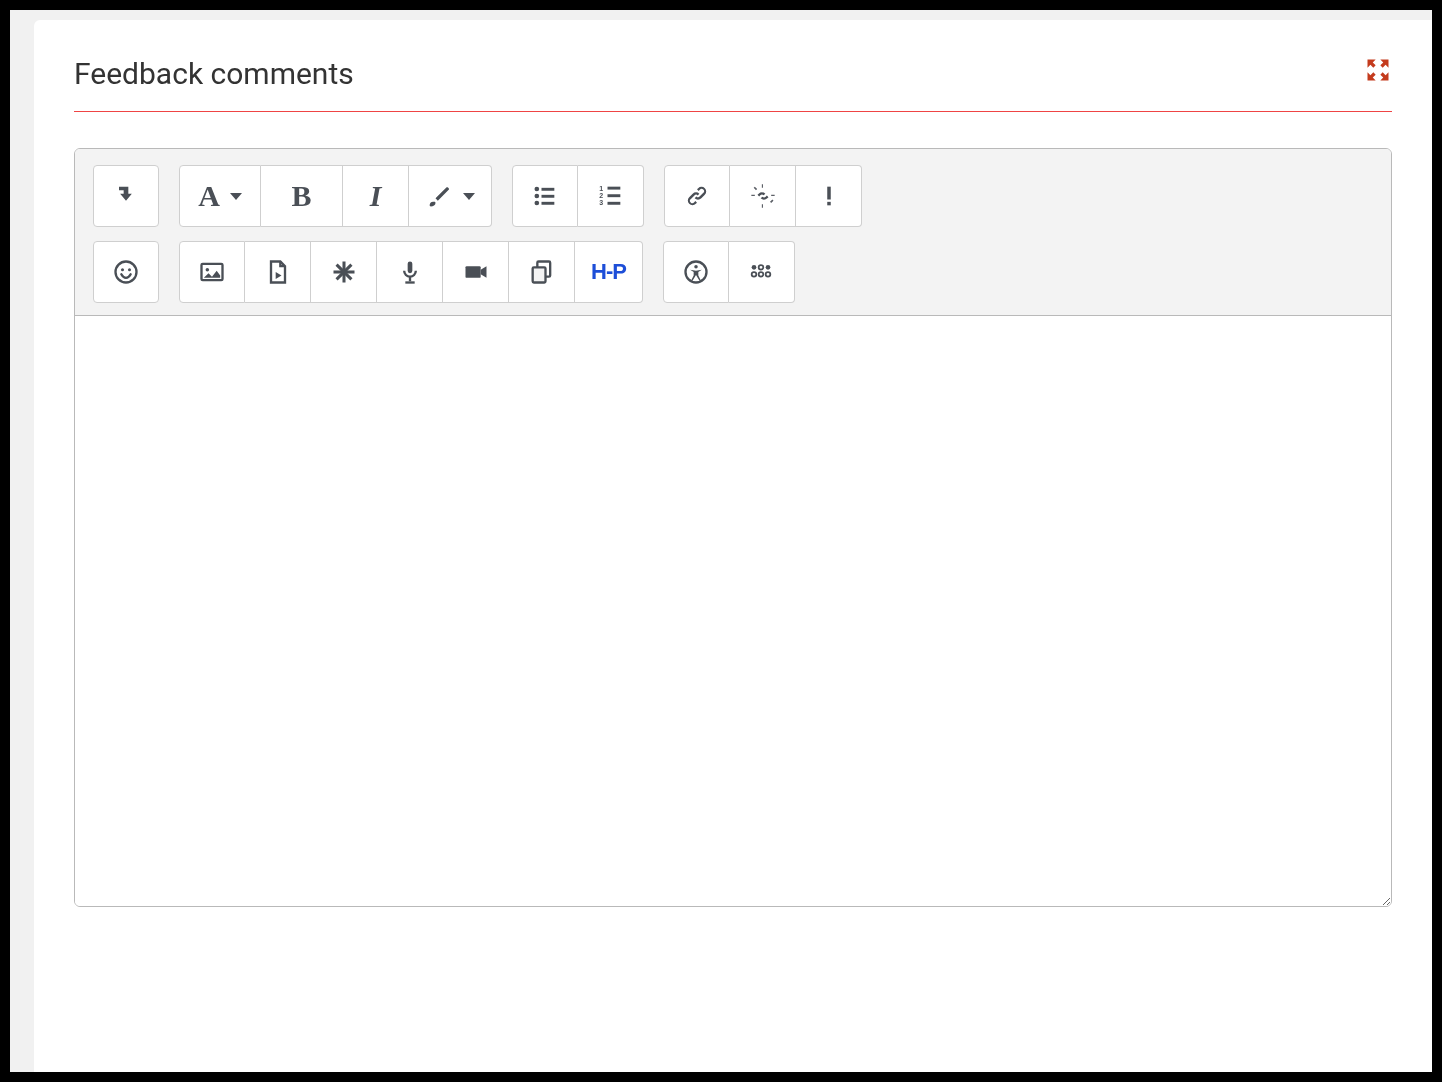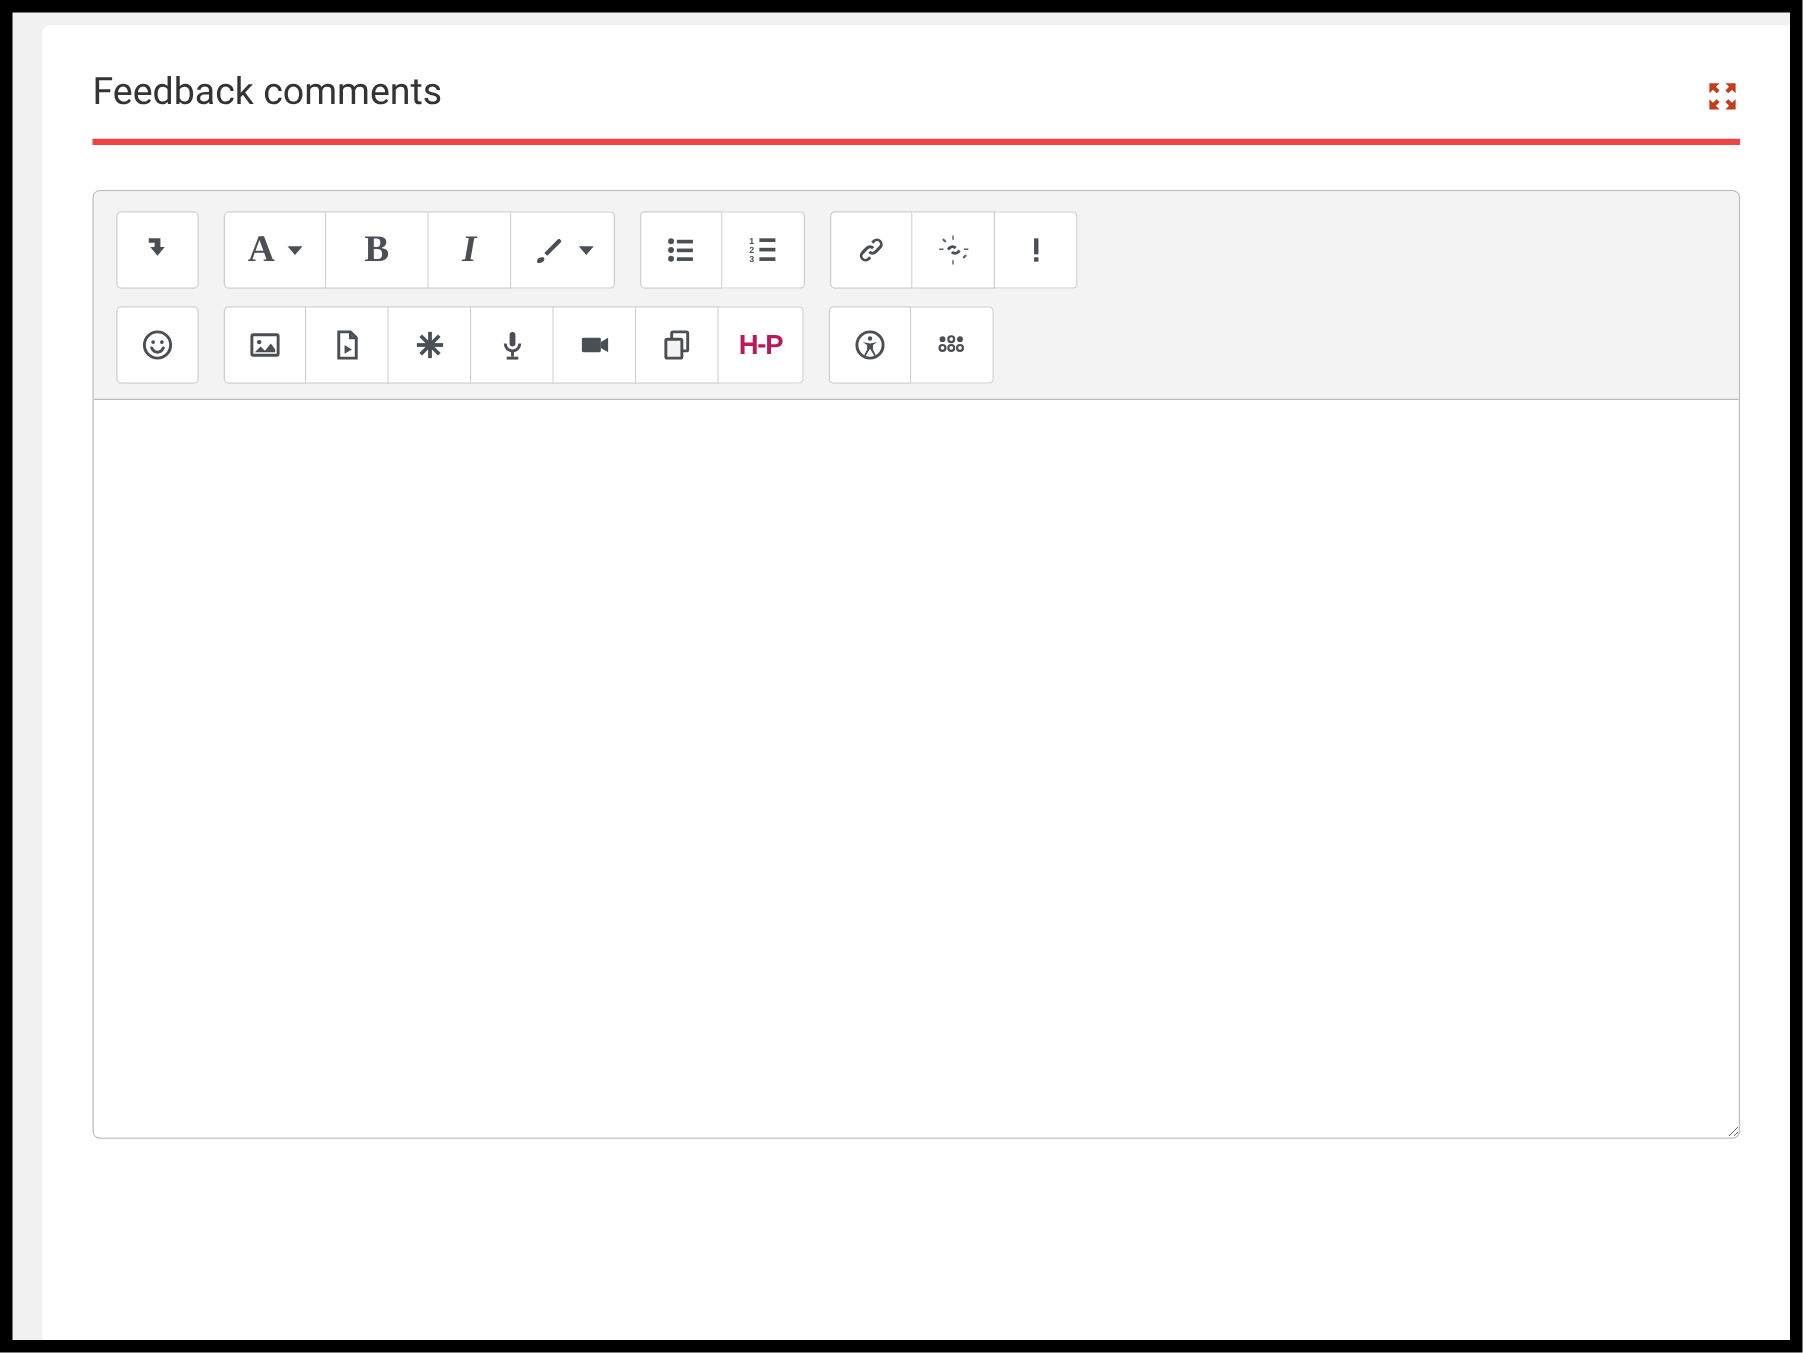--- a/index.html
+++ b/index.html
@@ -22,24 +22,24 @@
   .panel {
     background: #fff;
     border-radius: 6px 0 0 0;
     width: 1398px;
     height: 1052px;
     padding: 36px 40px 0 40px;
     position: relative;
   }
   .header-row {
     display: flex;
-    align-items: flex-end;
+    align-items: flex-start;
     justify-content: space-between;
     padding-bottom: 20px;
-    border-bottom: 5px solid #ef4444;
+    border-bottom: 1px solid #ef4444;
     margin-bottom: 36px;
     gap: 32px;
   }
   .header-title {
     font-size: 30px;
     font-weight: 400;
     color: #333;
   }
   .expand-btn {
     color: #c43b1d;
@@ -112,21 +112,21 @@
     font-size: 30px;
     font-style: italic;
     font-weight: 700;
     line-height: 1;
   }
   .h5p-text {
     font-family: Arial, sans-serif;
     font-weight: 900;
     font-size: 22px;
     letter-spacing: -1px;
-    color: #be185d;
+    color: #1d4ed8;
   }
   .h5p-text .dash { display:inline-block; transform: translateY(-1px); }
   .editor-area {
     width: 100%;
     height: 590px;
     border: none;
     outline: none;
     resize: both;
     padding: 14px;
     font-size: 18px;

